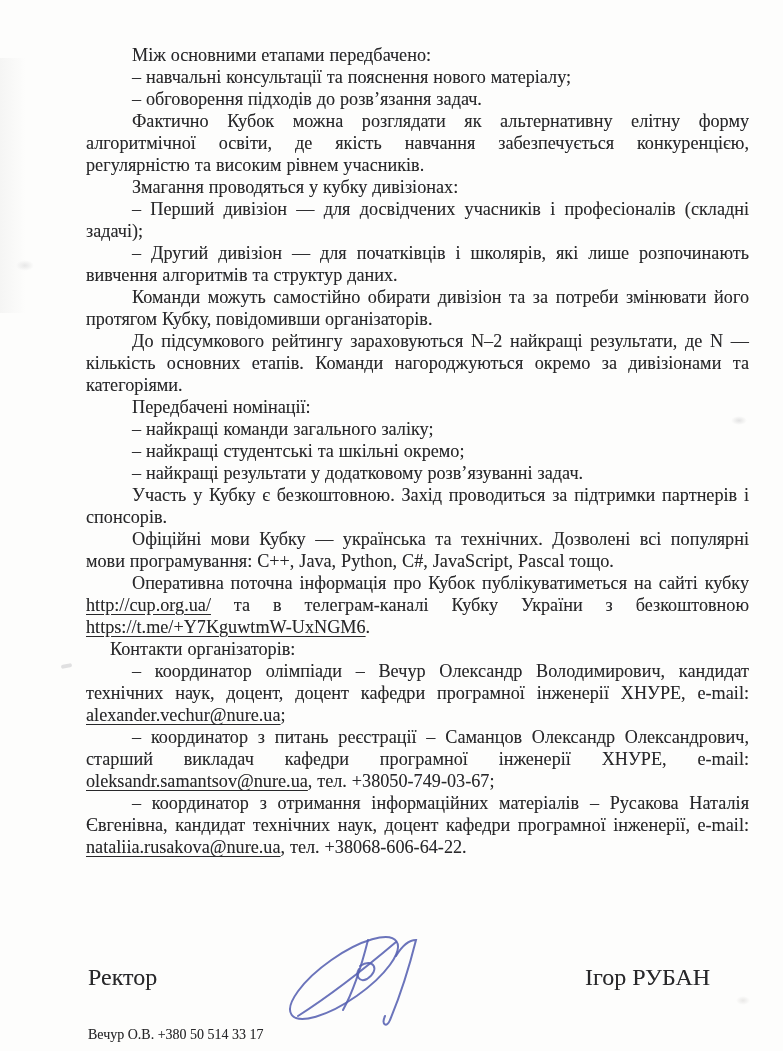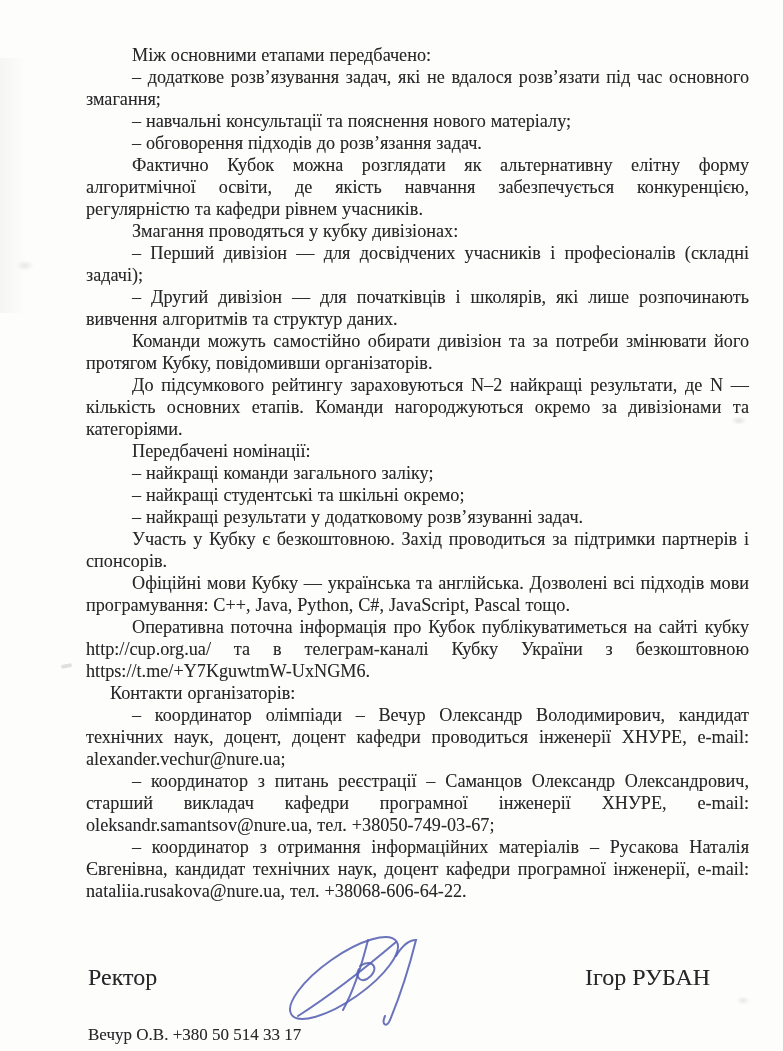--- a/index.html
+++ b/index.html
@@ -26,68 +26,67 @@
   .para{
     margin:0;
     font-size:18.2px;
     line-height:22px;
     text-align:justify;
     text-indent:46px;
     text-shadow:0 0 0.6px rgba(55,55,58,.35);
     word-spacing:0.02em;
   }
   .para.small-indent{text-indent:24px;}
-  .doc-link{text-underline-offset:2.5px;cursor:pointer;}
+  .doc-link{text-decoration:underline;text-underline-offset:2.5px;cursor:pointer;}
 
   .sig-role,.sig-name,.footer-note{
     position:absolute;
     font-size:24px;line-height:22px;
     text-shadow:0 0 0.6px rgba(55,55,58,.35);
     white-space:nowrap;
   }
   .sig-role{left:88px;top:966px;}
   .sig-name{left:585px;top:966px;}
-  .footer-note{left:88px;top:1024px;font-size:17px;}
+  .footer-note{left:88px;top:1024px;font-size:14px;}
 
   .signature-svg{position:absolute;left:268px;top:908px;pointer-events:none;}
   .signature-svg path,.signature-svg ellipse{
     fill:none;stroke:#5761b2;stroke-width:2;stroke-linecap:round;opacity:.88;
   }
 </style>
 </head>
 <body>
 
 <div class="page">
 
   <div class="edge-smudge"></div>
   <div class="speck s1"></div>
   <div class="speck s2"></div>
   <div class="speck s3"></div>
   <div class="speck s4"></div>
 
   <div class="doc-body">
       <p class="para"><span>Між основними етапами передбачено:</span></p>
-      <p class="para"><span>– додаткове розв’язування задач, які не вдалося розв’язати під час основного змагання;</span></p>
       <p class="para"><span>– навчальні консультації та пояснення нового матеріалу;</span></p>
       <p class="para"><span>– обговорення підходів до розв’язання задач.</span></p>
-      <p class="para"><span>Фактично Кубок можна розглядати як альтернативну елітну форму алгоритмічної освіти, де якість навчання забезпечується конкуренцією, регулярністю та кафедри рівнем учасників.</span></p>
+      <p class="para"><span>Фактично Кубок можна розглядати як альтернативну елітну форму алгоритмічної освіти, де якість навчання забезпечується конкуренцією, регулярністю та високим рівнем учасників.</span></p>
       <p class="para"><span>Змагання проводяться у кубку дивізіонах:</span></p>
       <p class="para"><span>– Перший дивізіон — для досвідчених учасників і професіоналів (складні задачі);</span></p>
       <p class="para"><span>– Другий дивізіон — для початківців і школярів, які лише розпочинають вивчення алгоритмів та структур даних.</span></p>
       <p class="para"><span>Команди можуть самостійно обирати дивізіон та за потреби змінювати його протягом Кубку, повідомивши організаторів.</span></p>
       <p class="para"><span>До підсумкового рейтингу зараховуються N–2 найкращі результати, де N — кількість основних етапів. Команди нагороджуються окремо за дивізіонами та категоріями.</span></p>
       <p class="para"><span>Передбачені номінації:</span></p>
       <p class="para"><span>– найкращі команди загального заліку;</span></p>
       <p class="para"><span>– найкращі студентські та шкільні окремо;</span></p>
       <p class="para"><span>– найкращі результати у додатковому розв’язуванні задач.</span></p>
       <p class="para"><span>Участь у Кубку є безкоштовною. Захід проводиться за підтримки партнерів і спонсорів.</span></p>
-      <p class="para"><span>Офіційні мови Кубку — українська та англійська. Дозволені всі підходів мови програмування: C++, Java, Python, C#, JavaScript, Pascal тощо.</span></p>
+      <p class="para"><span>Офіційні мови Кубку — українська та технічних. Дозволені всі популярні мови програмування: C++, Java, Python, C#, JavaScript, Pascal тощо.</span></p>
       <p class="para"><span>Оперативна поточна інформація про Кубок публікуватиметься на сайті кубку </span><span class="doc-link">http://cup.org.ua/</span><span> та в телеграм-каналі Кубку України з безкоштовною </span><span class="doc-link">https://t.me/+Y7KguwtmW-UxNGM6</span><span>.</span></p>
       <p class="para small-indent"><span>Контакти організаторів:</span></p>
-      <p class="para"><span>– координатор олімпіади – Вечур Олександр Володимирович, кандидат технічних наук, доцент, доцент кафедри проводиться інженерії ХНУРЕ, e-mail: </span><span class="doc-link">alexander.vechur@nure.ua</span><span>;</span></p>
+      <p class="para"><span>– координатор олімпіади – Вечур Олександр Володимирович, кандидат технічних наук, доцент, доцент кафедри програмної інженерії ХНУРЕ, e-mail: </span><span class="doc-link">alexander.vechur@nure.ua</span><span>;</span></p>
       <p class="para"><span>– координатор з питань реєстрації – Саманцов Олександр Олександрович, старший викладач кафедри програмної інженерії ХНУРЕ, e-mail: </span><span class="doc-link">oleksandr.samantsov@nure.ua</span><span>, тел. +38050-749-03-67;</span></p>
       <p class="para"><span>– координатор з отримання інформаційних матеріалів – Русакова Наталія Євгенівна, кандидат технічних наук, доцент кафедри програмної інженерії, e-mail: </span><span class="doc-link">nataliia.rusakova@nure.ua</span><span>, тел. +38068-606-64-22.</span></p>
     </div>
 
   <span class="sig-role">Ректор</span>
 
   <svg class="signature-svg" width="170" height="125" viewBox="0 0 170 125" aria-hidden="true">
     <ellipse cx="76" cy="70" rx="64" ry="22" transform="rotate(-35 76 70)"></ellipse>
     <path d="M 30 108 C 55 92, 95 62, 128 34"></path>
     <path d="M 100 32 C 94 56, 86 82, 75 102"></path>

